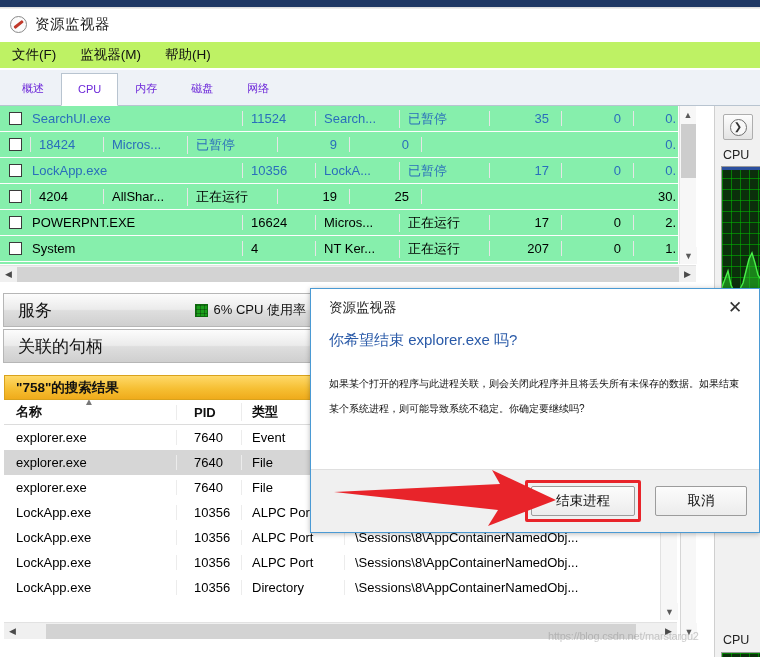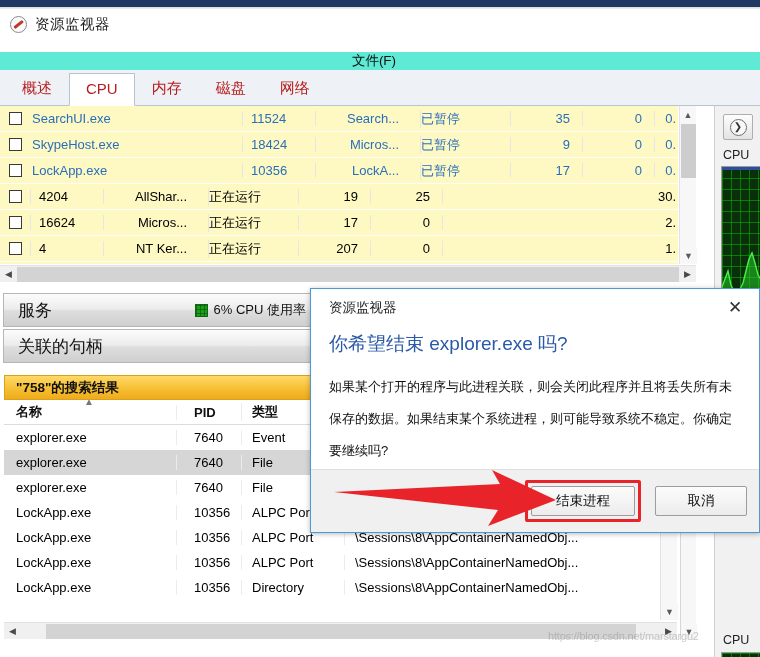--- a/index.html
+++ b/index.html
@@ -43,39 +43,38 @@
     content: ""; position: absolute; left: 1.5px; top: 6px;
     width: 11px; height: 2.6px; background: #c0392b;
     transform: rotate(-38deg); border-radius: 1px;
   }
   .app-title {
     margin-left: 8px; font-size: 14.5px; color: #1a1a1a; letter-spacing: .5px;
   }
 
   
   .menubar {
-    position: absolute; left: 0; top: 52px; width: 760px; height: 26px;
+    position: absolute; left: 0; top: 42px; width: 760px; height: 26px;
     display: flex; align-items: center; padding-left: 12px;
-    background: #5eead4;
-    flex-direction: column;
+    background: #bef264;
   }
   .menu-item {
     font-size: 13.5px; color: #111; margin-right: 24px; cursor: default;
   }
 
   
   .tabstrip {
     position: absolute; left: 0; top: 70px; width: 760px; height: 36px;
     background: #eef2f7;
     border-bottom: 1px solid #b8c4d0;
     display: flex; align-items: flex-end;
     padding-left: 5px;
   }
   .tab {
-    font-size: 15px; color: #b91c1c;
+    font-size: 11px; color: #6d28d9;
     padding: 5px 16px 7px 16px;
     height: 31px;
     display: flex; align-items: center;
     border-left: 1px solid transparent;
     border-right: 1px solid transparent;
     text-align: center;
   }
   .tab.active {
     background: #ffffff;
     border: 1px solid #b8c4d0;
@@ -84,39 +83,39 @@
     height: 33px;
   }
 
   
   .proc-area {
     position: absolute; left: 0; top: 106px; width: 760px; height: 178px;
     background: #ffffff;
   }
   .proc-table {
     position: absolute; left: 0; top: 0; width: 678px; height: 158px;
-    background: #fef9c3; overflow: hidden;
+    background: #86efac; overflow: hidden;
   }
   .prow {
     display: flex; align-items: center;
     height: 26px; font-size: 13px; color: #000;
     border-bottom: 1px solid #fdfdfd;
   }
   .prow.blue { color: #2a6ebb; }
   .pcb {
     width: 30px; flex: 0 0 30px; display: flex; justify-content: center;
   }
   .pcb i {
     display: block; width: 13px; height: 13px;
     border: 1.3px solid #3a3a3a; background: #fff;
   }
   .c-name { flex: 0 0 212px; padding-left: 2px; overflow: hidden; white-space: nowrap; }
   .c-pid  { flex: 0 0 73px; text-align: left; border-left: 1px solid #e6e6e6; padding-left: 8px; }
-  .c-desc { flex: 0 0 84px; border-left: 1px solid #e6e6e6; padding-left: 20px; overflow: hidden; white-space: nowrap; text-align: right; }
-  .c-stat { flex: 0 0 90px; border-left: 1px solid #e6e6e6; white-space: nowrap; margin-left: 21px; }
+  .c-desc { flex: 0 0 84px; border-left: 1px solid #e6e6e6; padding-left: 8px; overflow: hidden; white-space: nowrap; }
+  .c-stat { flex: 0 0 90px; border-left: 1px solid #e6e6e6; padding-left: 8px; white-space: nowrap; }
   .c-thr  { flex: 0 0 72px; border-left: 1px solid #e6e6e6; text-align: right; padding-right: 12px; }
   .c-cpu  { flex: 0 0 72px; border-left: 1px solid #e6e6e6; text-align: right; padding-right: 12px; }
   .c-avg  { flex: 1 1 auto; border-left: 1px solid #e6e6e6; text-align: right; padding-right: 2px; overflow: hidden; white-space: nowrap; }
 
   
   .vscroll {
     position: absolute; top: 0; width: 17px; background: #f7f7f7;
     border-left: 1px solid #e2e2e2;
   }
   .vscroll .arr {
@@ -231,25 +230,25 @@
     position: absolute; left: 18px; top: 10px;
     font-size: 13.5px; color: #1a1a1a;
   }
   .dlg-close {
     position: absolute; right: 10px; top: 5px; width: 28px; height: 26px;
     display: flex; align-items: center; justify-content: center;
     font-size: 17px; color: #333; font-family: "DejaVu Sans", sans-serif;
   }
   .dlg-head {
     position: absolute; left: 18px; top: 42px;
-    font-size: 19px; color: #2a5aa8;
+    font-size: 15px; color: #2a5aa8;
   }
   .dlg-body {
     position: absolute; left: 18px; top: 82px; width: 414px;
-    font-size: 13px; color: #111; line-height: 32px;
+    font-size: 10px; color: #111; line-height: 25px;
   }
   .dlg-footer {
     position: absolute; left: 0; bottom: 0; width: 100%; height: 63px;
     background: #f0f0f0; border-top: 1px solid #dfdfdf;
   }
   .btn {
     position: absolute; top: 16px; height: 30px;
     background: linear-gradient(to bottom,#fcfcfc,#ececec);
     border: 1px solid #9c9c9c; border-radius: 2px;
     font-size: 13.5px; color: #111;
@@ -313,21 +312,20 @@
         <span class="c-stat">已暂停</span>
         <span class="c-thr">35</span>
         <span class="c-cpu">0</span>
         <span class="c-avg">0.</span>
       </div>
 
       <div class="prow blue">
         <span class="pcb">
             <i></i>
           </span>
-        <span class="c-name">SkypeHost.exe</span>
         <span class="c-pid">18424</span>
         <span class="c-desc">Micros...</span>
         <span class="c-stat">已暂停</span>
         <span class="c-thr">9</span>
         <span class="c-cpu">0</span>
         <span class="c-avg">0.</span>
       </div>
 
       <div class="prow blue">
         <span class="pcb">
@@ -351,32 +349,34 @@
         <span class="c-stat">正在运行</span>
         <span class="c-thr">19</span>
         <span class="c-cpu">25</span>
         <span class="c-avg">30.</span>
       </div>
 
       <div class="prow">
         <span class="pcb">
             <i></i>
           </span>
+        <span class="c-name">POWERPNT.EXE</span>
         <span class="c-pid">16624</span>
         <span class="c-desc">Micros...</span>
         <span class="c-stat">正在运行</span>
         <span class="c-thr">17</span>
         <span class="c-cpu">0</span>
         <span class="c-avg">2.</span>
       </div>
 
       <div class="prow">
         <span class="pcb">
             <i></i>
           </span>
+        <span class="c-name">System</span>
         <span class="c-pid">4</span>
         <span class="c-desc">NT Ker...</span>
         <span class="c-stat">正在运行</span>
         <span class="c-thr">207</span>
         <span class="c-cpu">0</span>
         <span class="c-avg">1.</span>
       </div>
     </div>
 
     <div class="vscroll" style="left:679px; height:158px; width:17px;">

